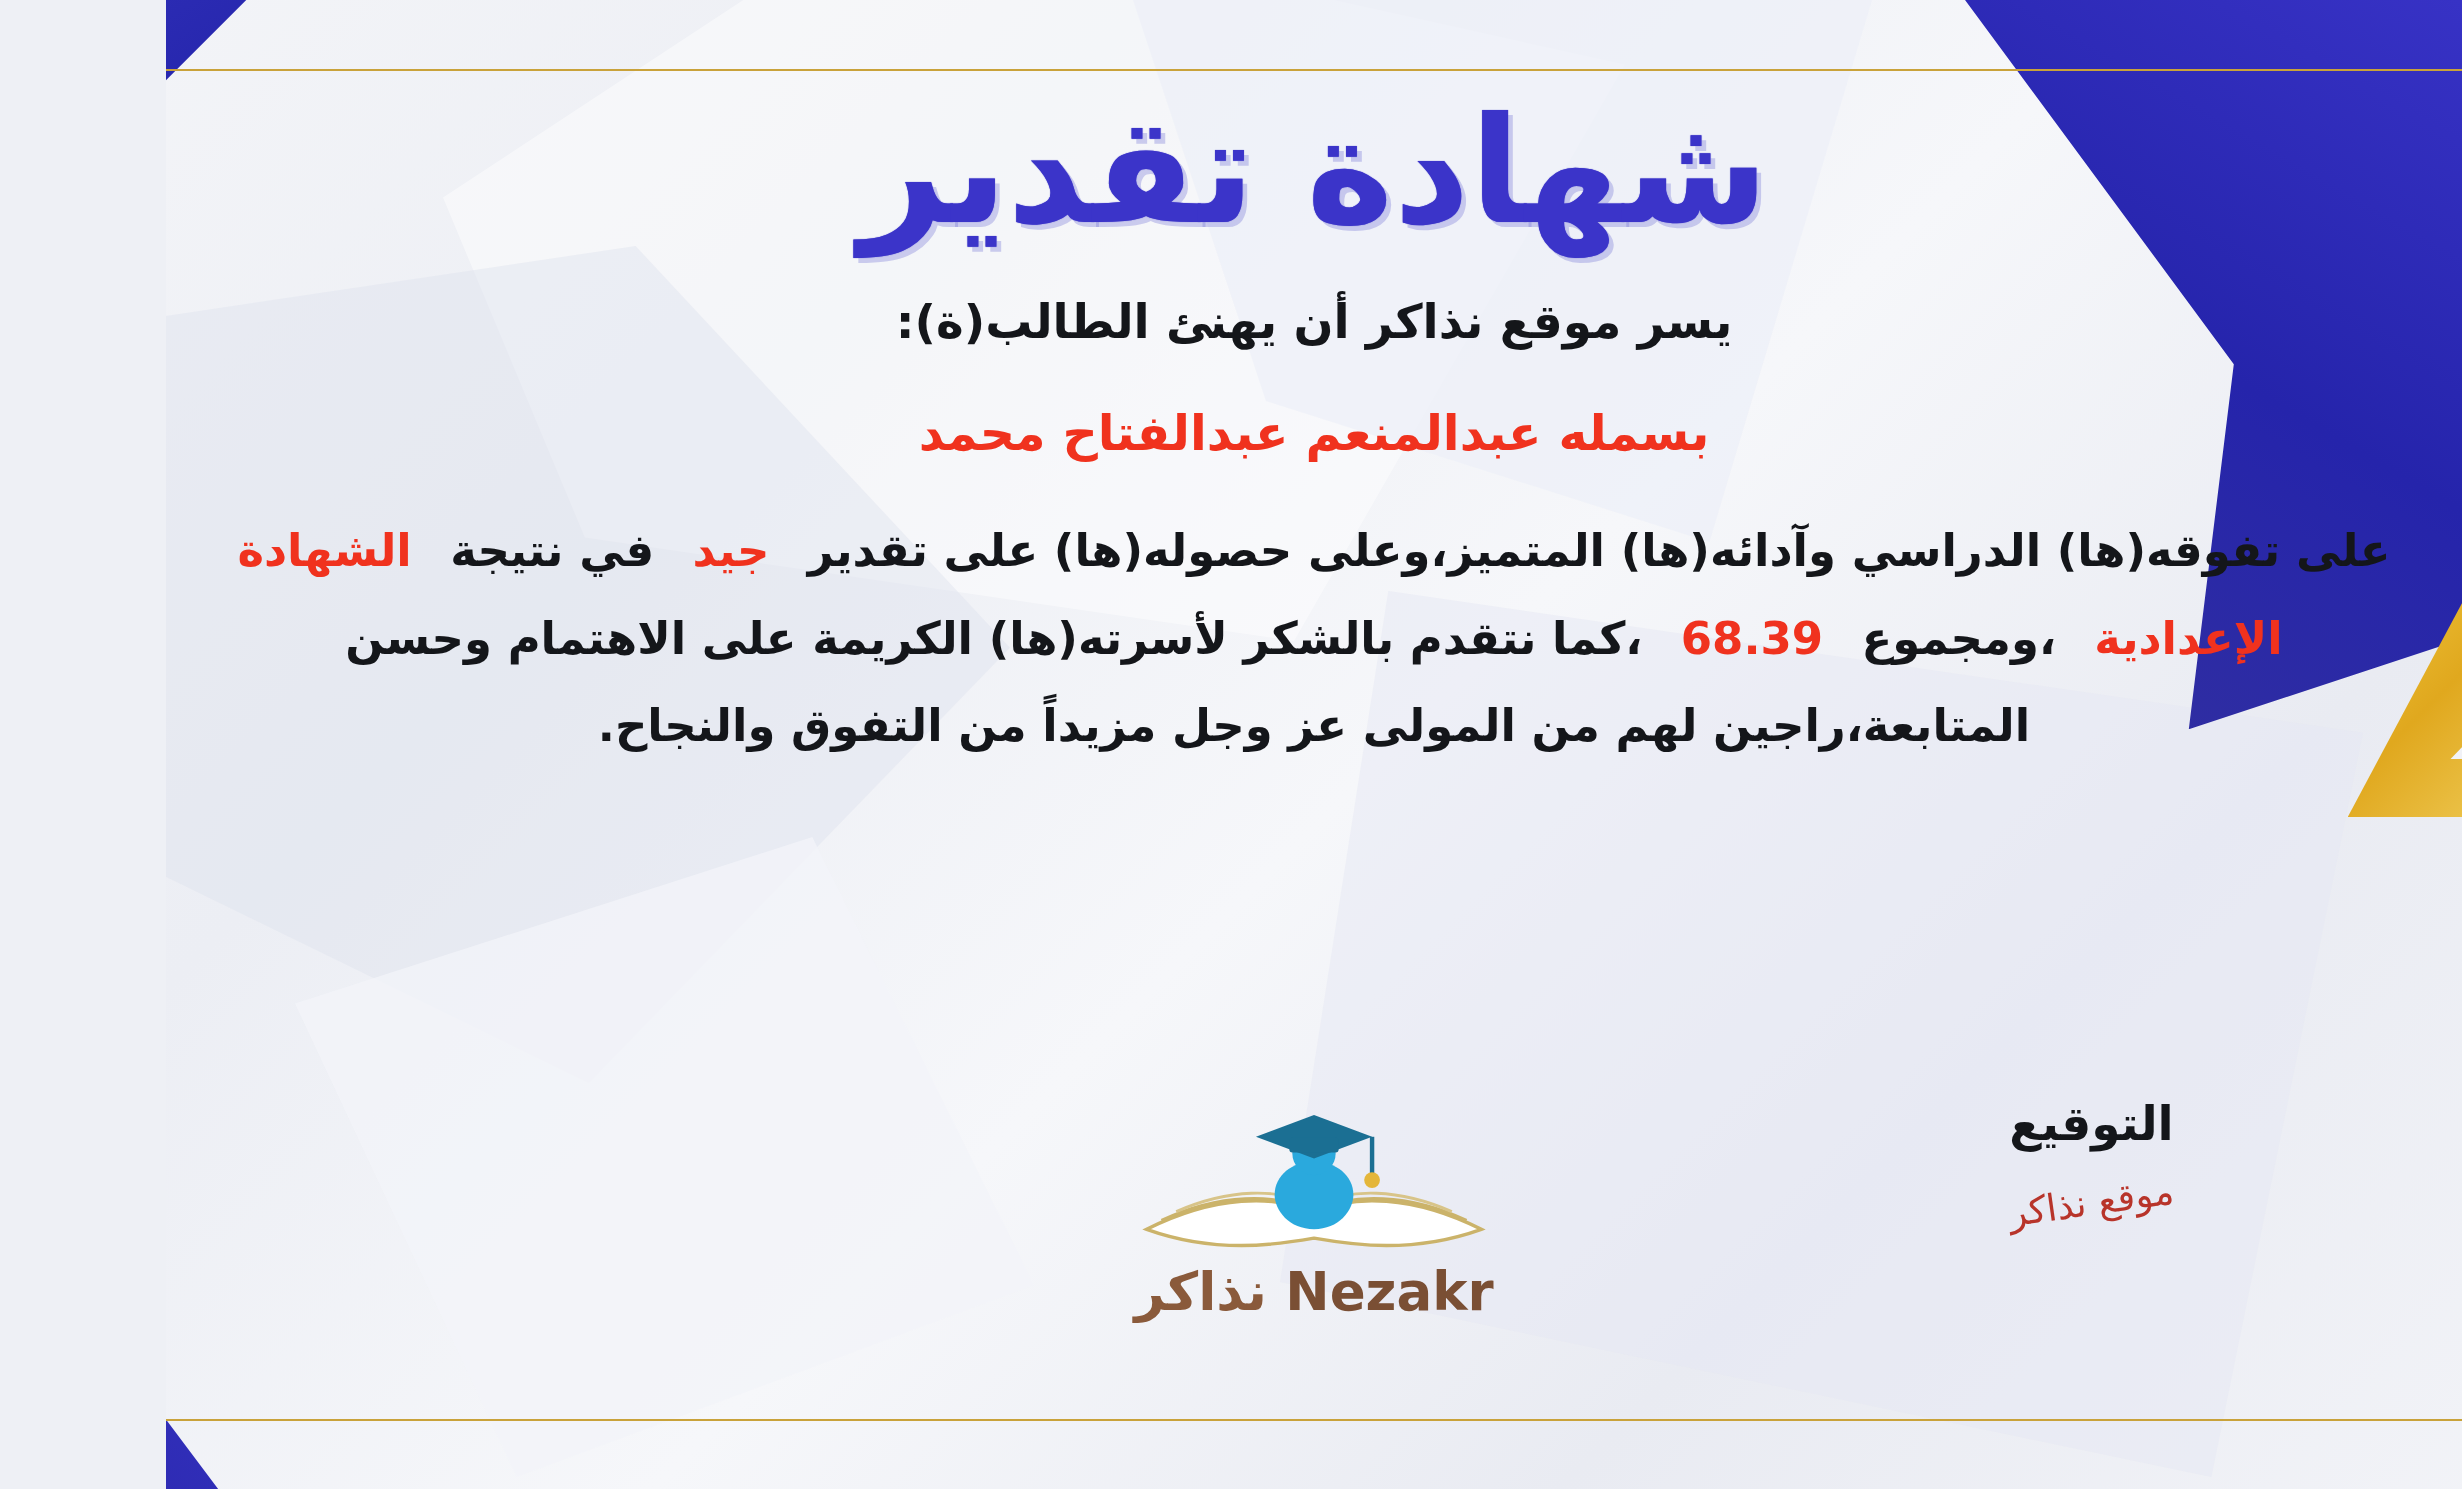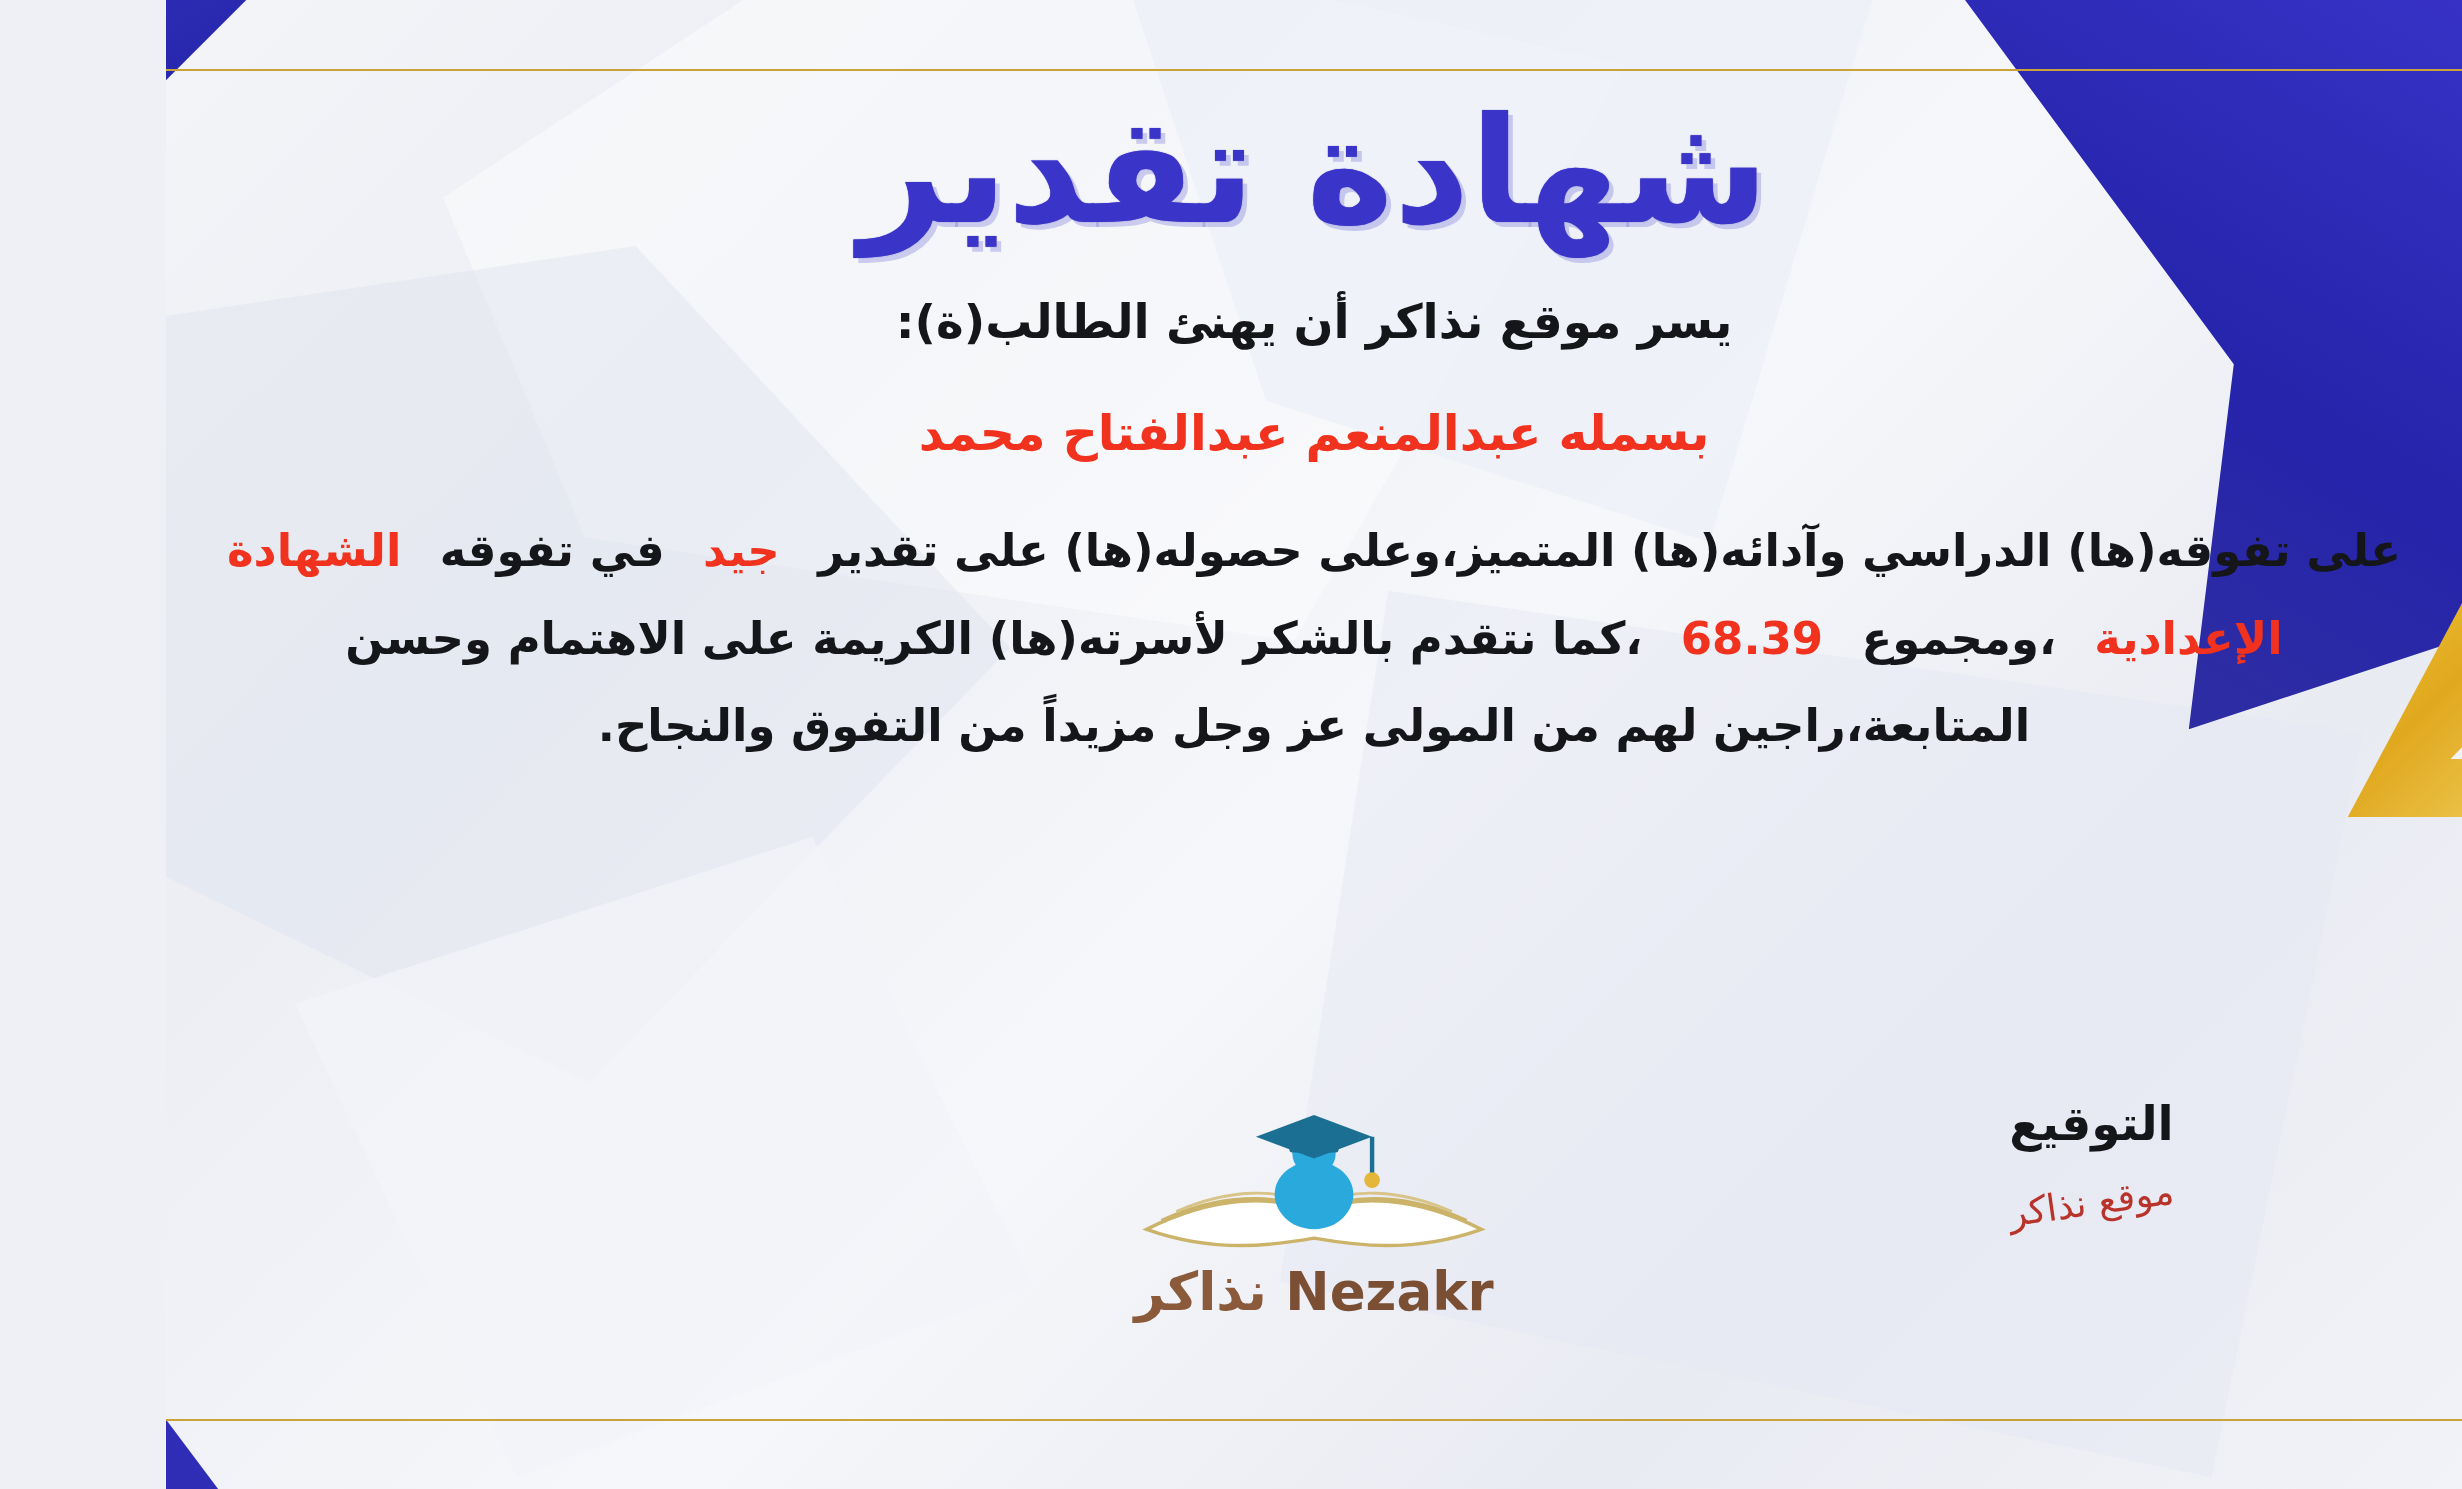--- a/index.html
+++ b/index.html
@@ -240,21 +240,21 @@
 
     <div class="body-block">
 
       <div class="line-intro">يسر موقع نذاكر أن يهنئ الطالب(ة):</div>
 
       <div class="student-name">بسمله عبدالمنعم عبدالفتاح محمد</div>
 
       <div class="paragraph">
         <span>على تفوقه(ها) الدراسي وآدائه(ها) المتميز،وعلى حصوله(ها) على تقدير</span>
         <span class="hl spaced">جيد</span>
-        <span>في تفوقه</span>
+        <span>في نتيجة</span>
         <span class="hl spaced">الشهادة الإعدادية</span>
         <span>،ومجموع</span>
         <span class="hl spaced">68.39</span>
         <span>،كما نتقدم بالشكر لأسرته(ها) الكريمة على الاهتمام وحسن المتابعة،راجين لهم من المولى عز وجل مزيداً من التفوق والنجاح.</span>
       </div>
     </div>
 
     <div class="footer">
 
       <div class="signature-area">

